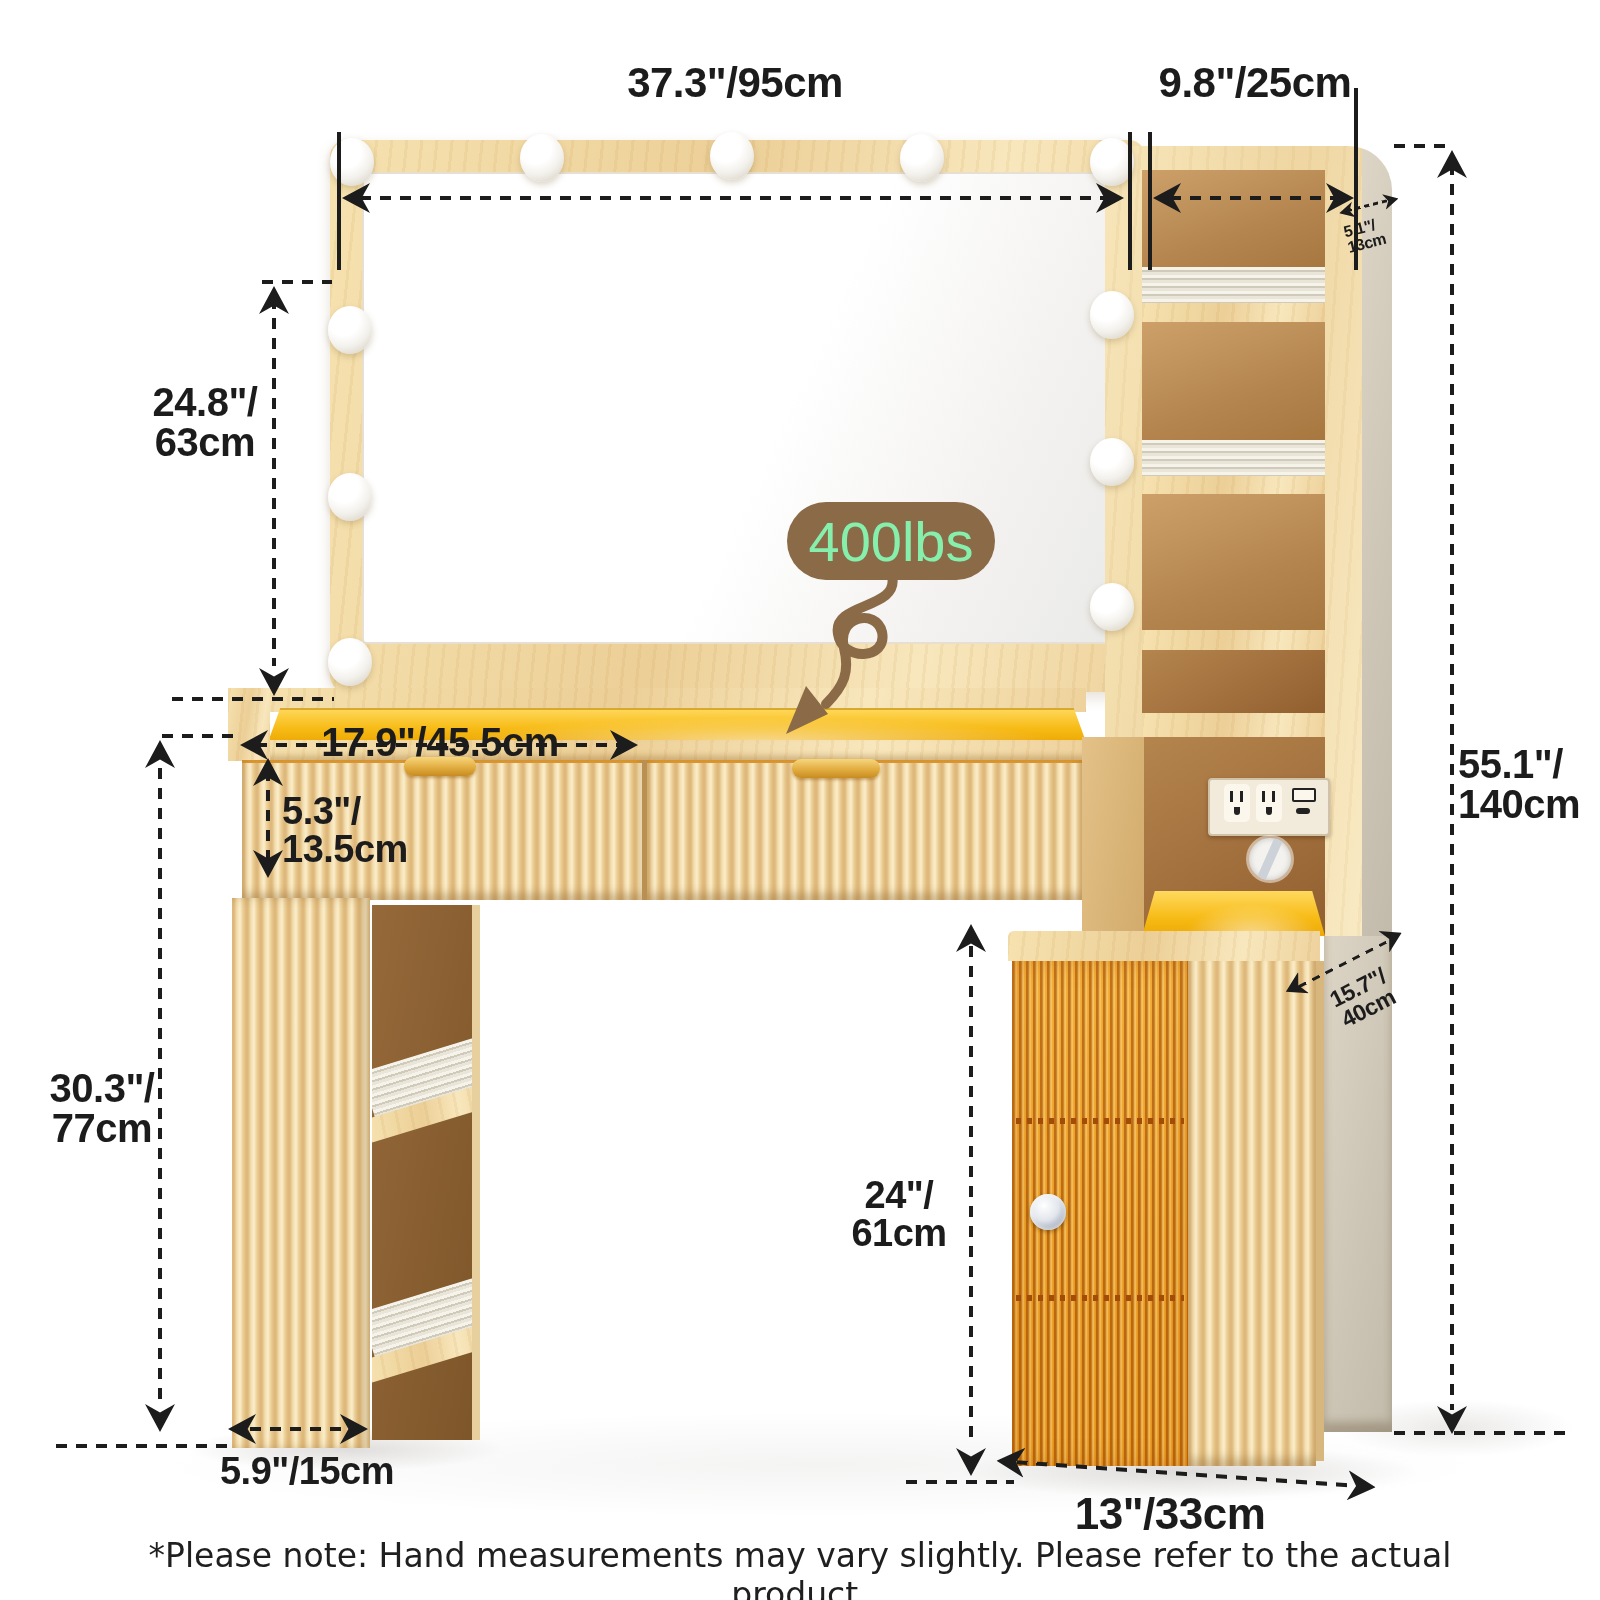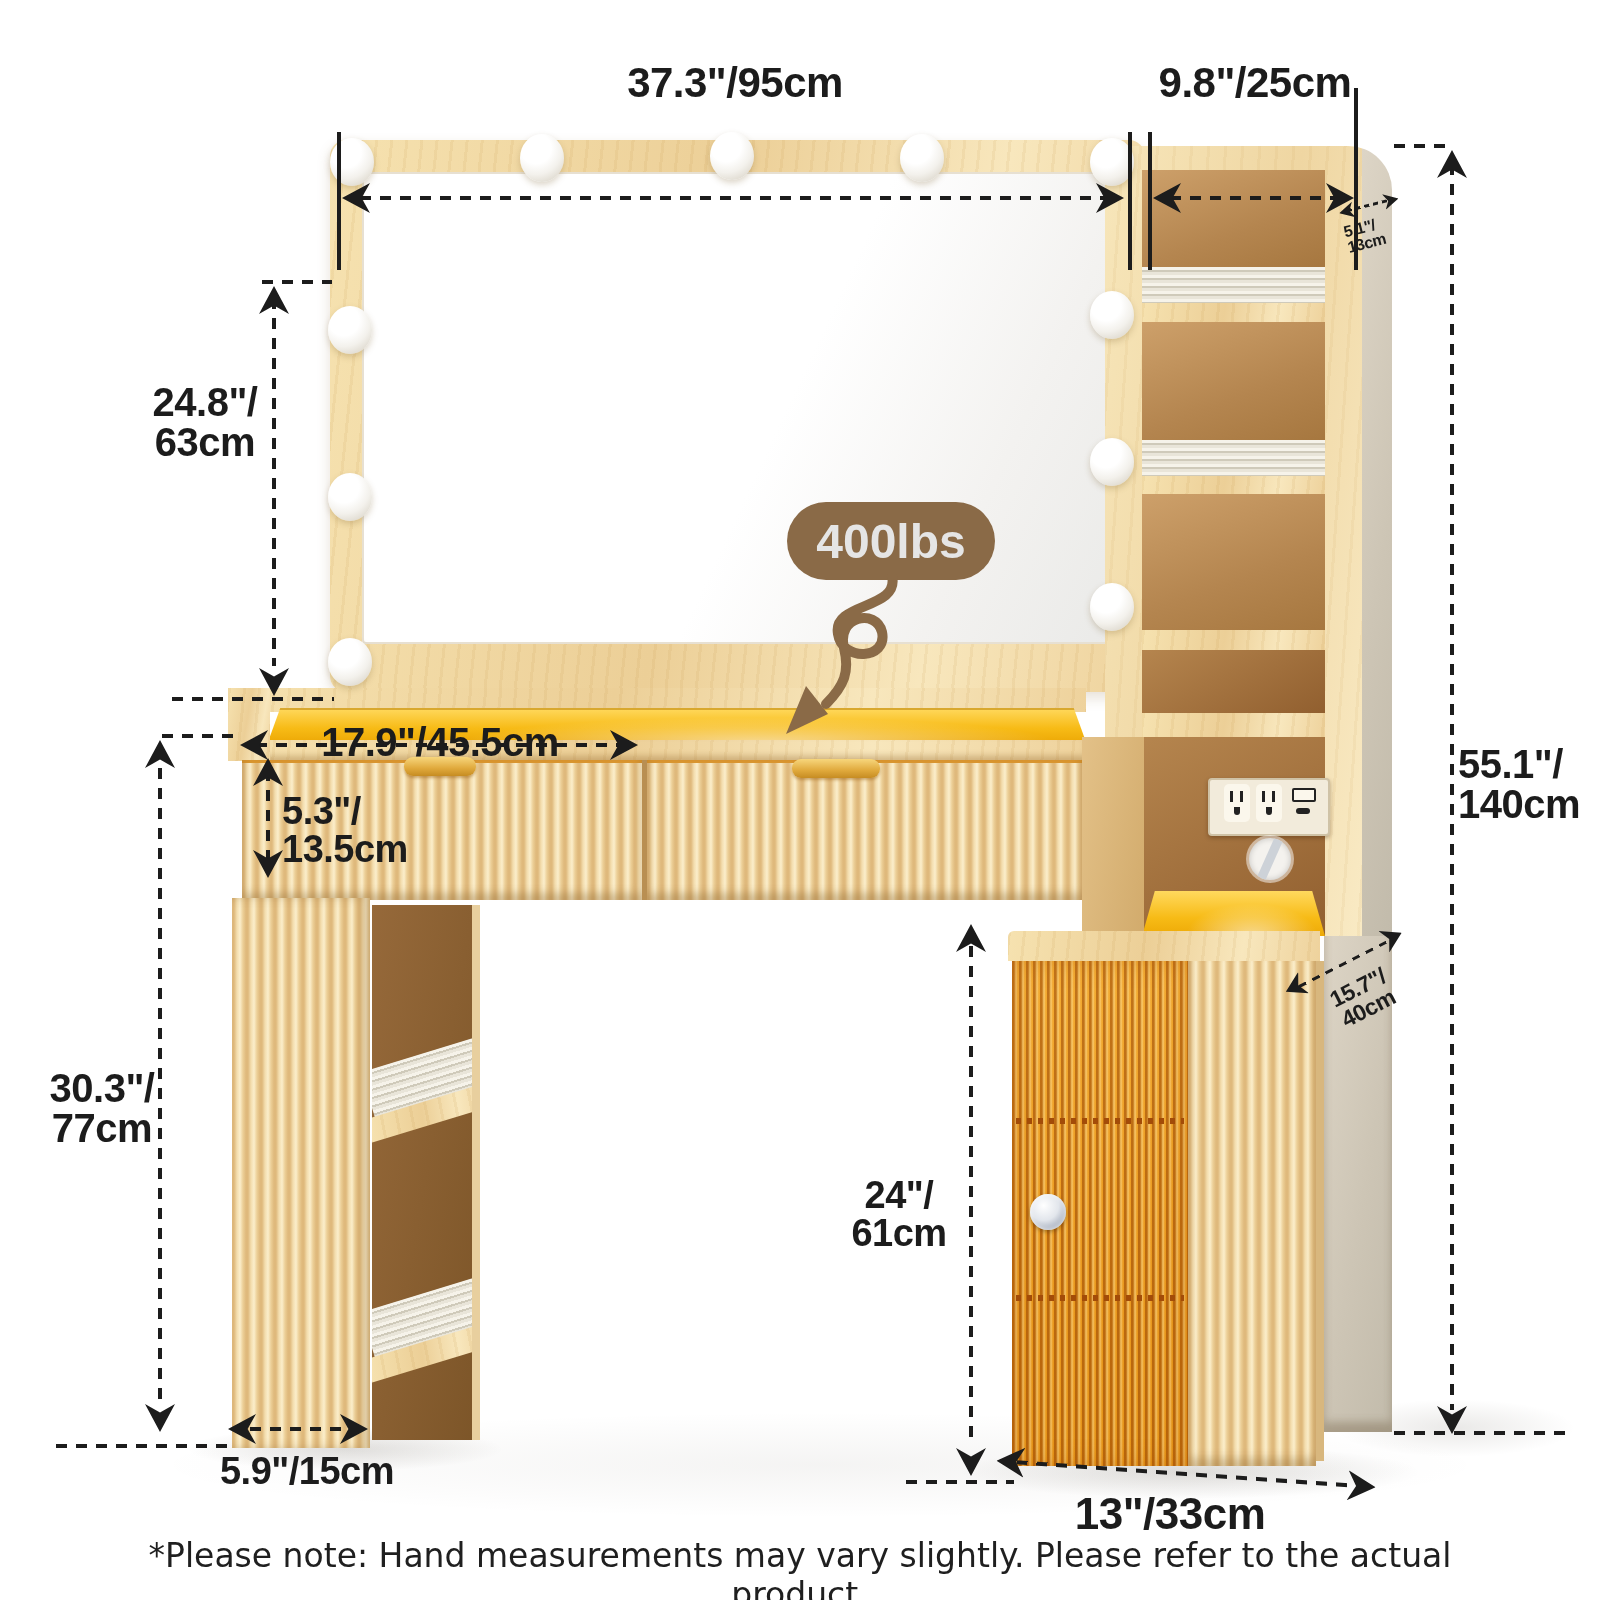--- a/index.html
+++ b/index.html
@@ -150,21 +150,21 @@
   </div>
   <div class="abs" style="left:1030px;top:1194px;width:36px;height:36px;border-radius:50%;z-index:3;
               background:radial-gradient(circle at 38% 32%, #ffffff, #e2e6ec 45%, #aeb6c4 72%, #8e96a6);
               box-shadow:0 2px 4px rgba(60,40,10,.4), inset 0 0 5px rgba(255,255,255,.9);"></div>
   <div class="abs flute" style="left:1188px;top:961px;width:128px;height:505px;z-index:2;box-shadow:inset 0 -8px 10px rgba(120,80,30,.3);"></div>
   <div class="abs" style="left:1316px;top:961px;width:8px;height:500px;z-index:2;background:#d8b77e;"></div>
   <div class="abs grey-side" style="left:1324px;top:931px;width:68px;height:501px;z-index:2;box-shadow:inset 0 -10px 8px rgba(90,70,40,.3);"></div>
 
   <div class="abs" style="left:787px;top:502px;width:208px;height:78px;border-radius:40px;background:var(--brown);z-index:6;
               display:flex;align-items:center;justify-content:center;">
-    <span style="color:#e5e5e5;font-weight:700;font-size:48px;letter-spacing:0;">400lbs</span>
+    <span style="color:#86efac;font-weight:400;font-size:56px;letter-spacing:0;">400lbs</span>
   </div>
   <svg class="abs" style="left:770px;top:574px;width:180px;height:170px;z-index:6;" viewBox="0 0 180 170">
     <path d="M122,2 C130,36 62,28 68,60 C72,88 118,86 112,58 C106,34 66,42 74,74 C80,98 74,112 56,130" fill="none" stroke="var(--brown)" stroke-width="10" stroke-linecap="round"></path>
     <polygon points="16,160 58,140 36,112" fill="var(--brown)"></polygon>
   </svg>
 
   <div>
     <div class="abs dim-label fs42" style="left:510px;top:62px;width:450px;text-align:center;z-index:7;">37.3"/95cm</div>
     <div class="abs tick" style="left:337px;top:132px;width:4px;height:138px;z-index:7;"></div>
     <div class="abs tick" style="left:1128px;top:132px;width:4px;height:138px;z-index:7;"></div>

